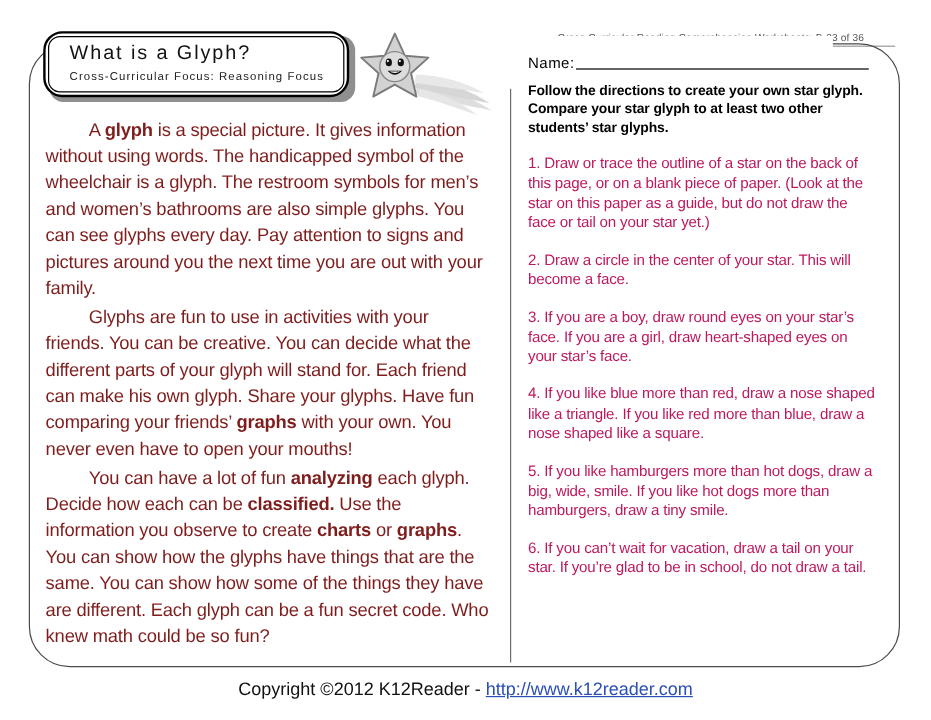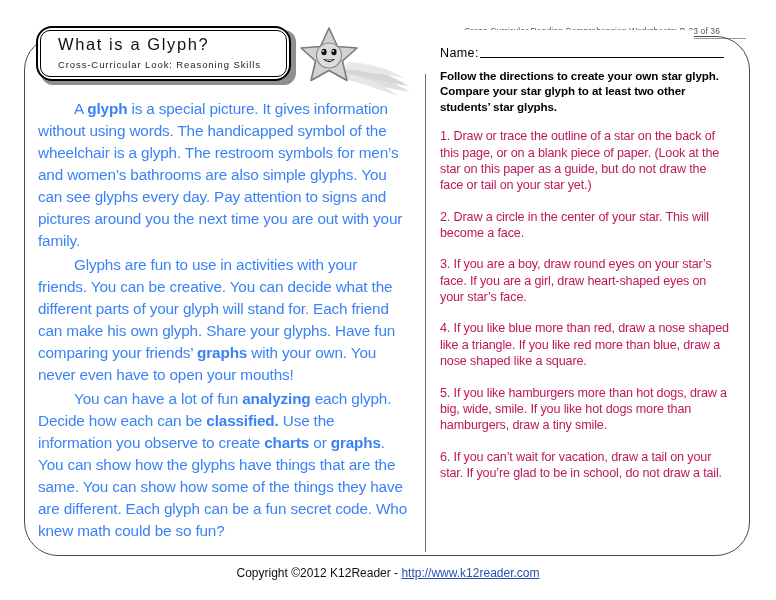--- a/index.html
+++ b/index.html
@@ -140,21 +140,21 @@
     top: 36px;
     width: 300px;
   }
 
   
   .passage p {
     margin: 0 0 2px 0;
     font-size: 15.3px;
     line-height: 1.44;
     text-indent: 36px;
-    color: #3b82f6;
+    color: #7f1d1d;
     letter-spacing: -0.15px;
   }
   .passage b { font-weight: bold; }
 
   
   .name-row {
     position: relative;
     height: 24px;
     display: flex;
     align-items: flex-end;
@@ -187,21 +187,21 @@
     color: #be185d;
   }
 
   
   .footer {
     position: absolute;
     left: 0;
     right: 0;
     top: 566px;
     text-align: center;
-    font-size: 12px;
+    font-size: 15px;
     color: #111;
   }
   .footer a,
   .footer .link {
     color: #2a4fb5;
     text-decoration: underline;
   }
 </style>
 </head>
 <body>
@@ -211,21 +211,21 @@
   <div class="header-rule"></div>
   <div class="header-note">Cross-Curricular Reading Comprehension Worksheets: B-23 of 36</div>
 
   <div class="page-border"></div>
   <div class="border-mask-top"></div>
 
   <div class="title-shadow"></div>
   <div class="title-box">
     <div class="title-box-inner"></div>
     <div class="title-main">What is a Glyph?</div>
-    <div class="title-sub">Cross-Curricular Look: Reasoning Skills</div>
+    <div class="title-sub">Cross-Curricular Focus: Reasoning Focus</div>
   </div>
 
   <div class="star-wrap">
     <svg width="118" height="72" viewBox="0 0 118 72" xmlns="http://www.w3.org/2000/svg">
 
       <g opacity="0.85">
         <path d="M50 44 C72 46, 92 54, 112 66 C90 62, 70 58, 48 52 Z" fill="#d9d9d9"></path>
         <path d="M50 40 C74 42, 94 49, 110 60 C88 56, 68 52, 47 47 Z" fill="#cfcfcf"></path>
         <path d="M52 48 C70 52, 86 59, 100 70 C82 64, 66 58, 50 54 Z" fill="#e2e2e2"></path>
         <path d="M49 36 C70 37, 90 42, 106 52 C86 48, 66 46, 47 43 Z" fill="#e4e4e4"></path>

